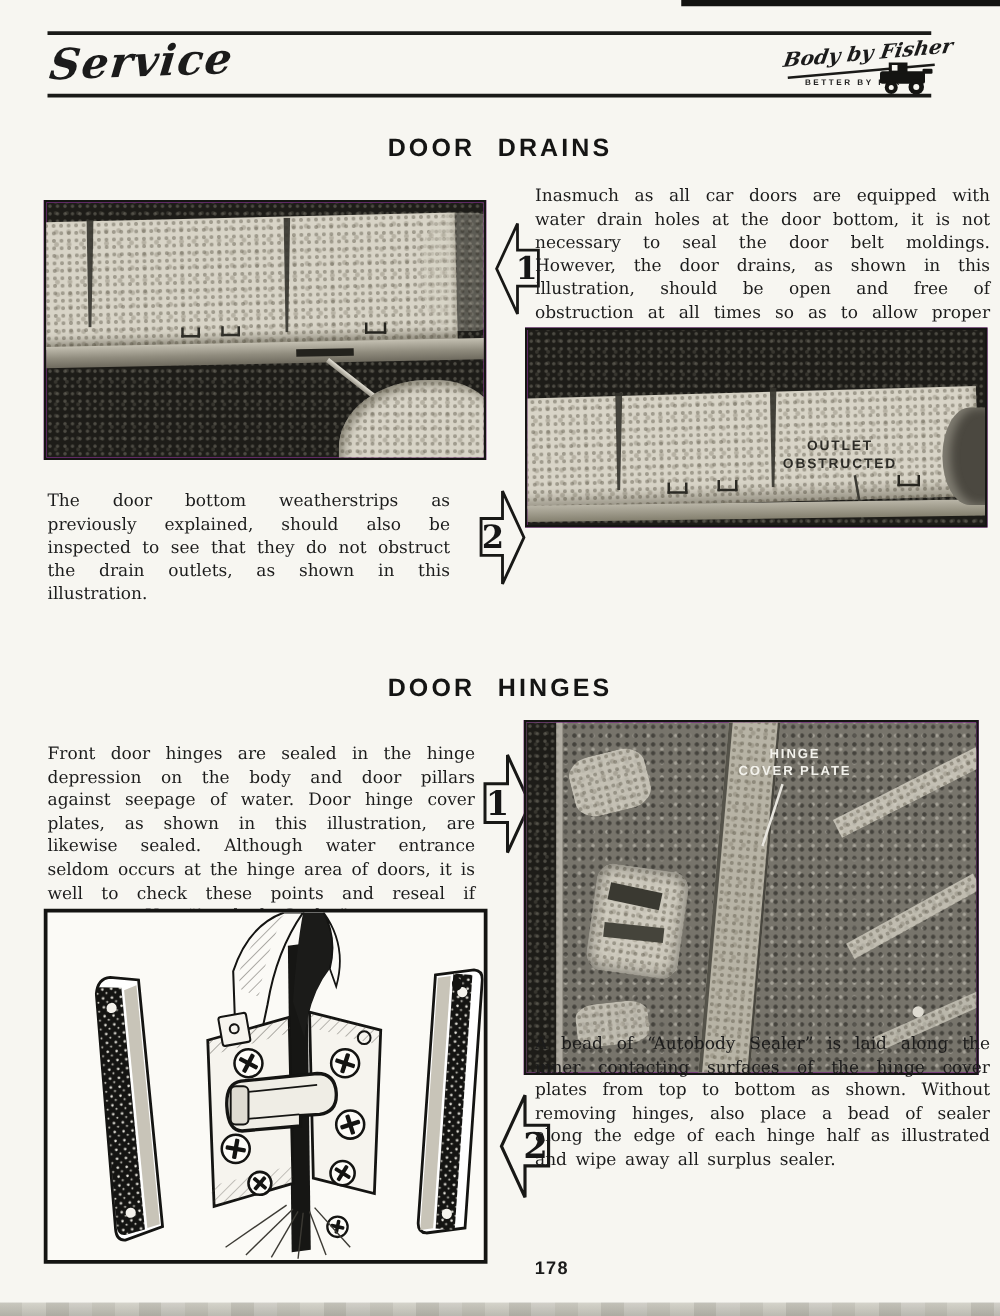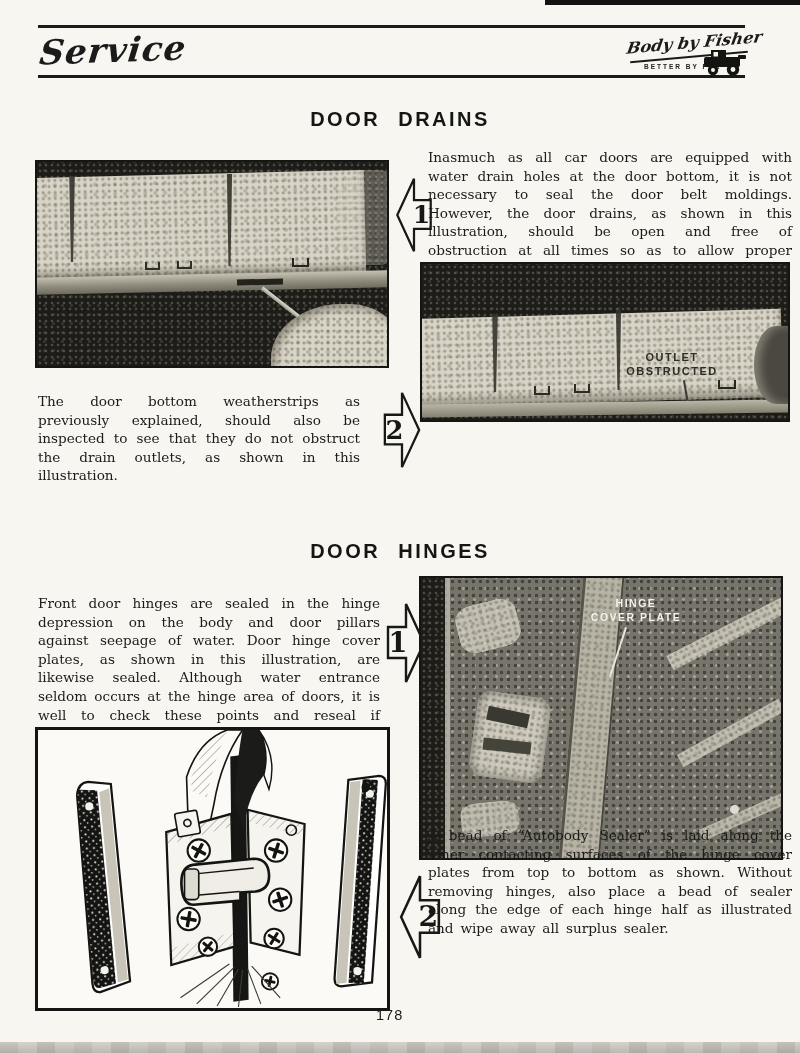--- a/index.html
+++ b/index.html
@@ -72,22 +72,22 @@
   .photo-label{
     position:absolute;text-align:center;
     font-family:"Liberation Sans",sans-serif;font-weight:bold;
     font-size:11px;letter-spacing:1.5px;line-height:14px;
   }
   .photo-label span{display:block;}
   
   .drawing{position:absolute;background:#fbfaf6;border:3px solid #141412;}
   
   .page-number{
-    position:absolute;left:376px;top:1007px;width:96px;text-align:left;
-    font-family:"Liberation Sans",sans-serif;font-weight:normal;font-size:14.5px;letter-spacing:1px;
+    position:absolute;left:359px;top:1007px;width:96px;text-align:right;
+    font-family:"Liberation Sans",sans-serif;font-weight:bold;font-size:14.5px;letter-spacing:1px;
   }
   .bottom-edge{
     position:absolute;left:0;top:1042px;width:800px;height:11px;
     background:
       repeating-linear-gradient(90deg,#d4d3cc 0 18px,#e3e2dc 18px 37px,#cccbc4 37px 55px,#dfdeda 55px 74px),
       linear-gradient(#e9e8e4,#c7c6c0);
     background-blend-mode:multiply;opacity:.85;
   }
   .top-bar{position:absolute;left:545px;top:0;width:255px;height:5px;background:#131311;}
 </style>

